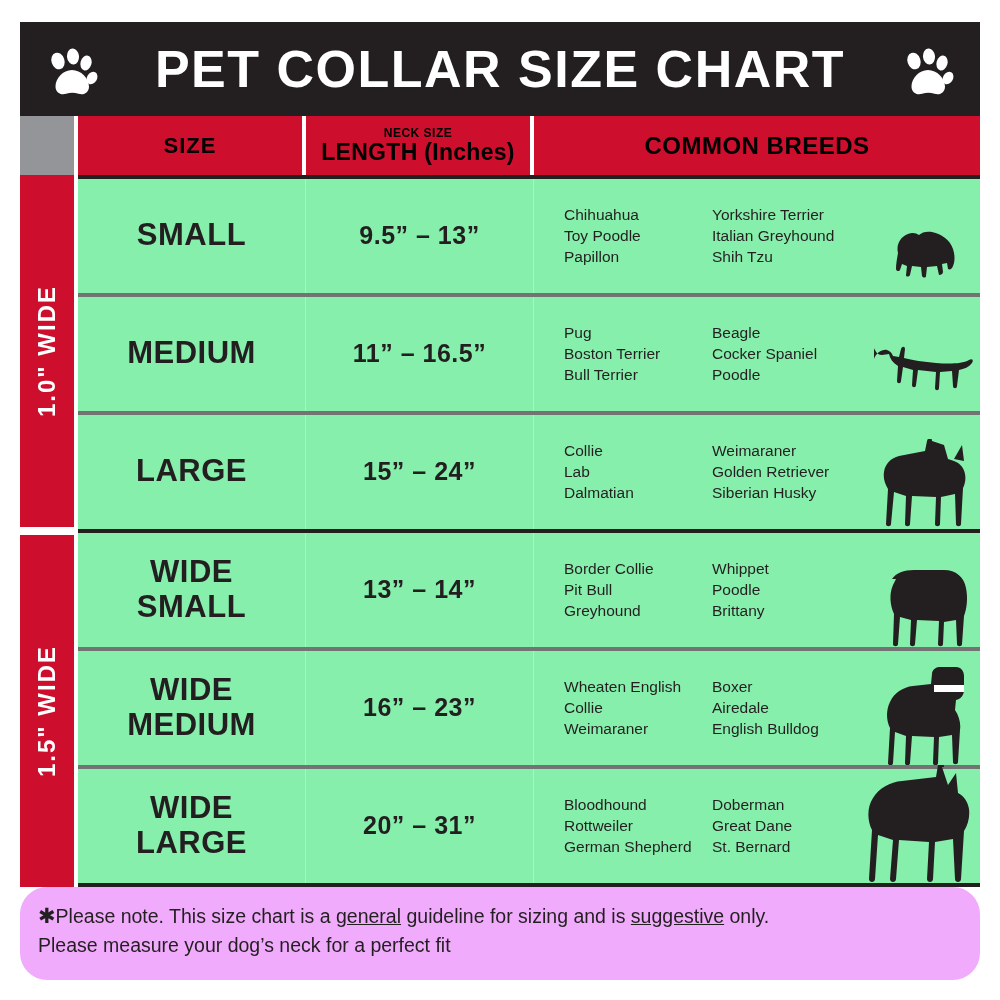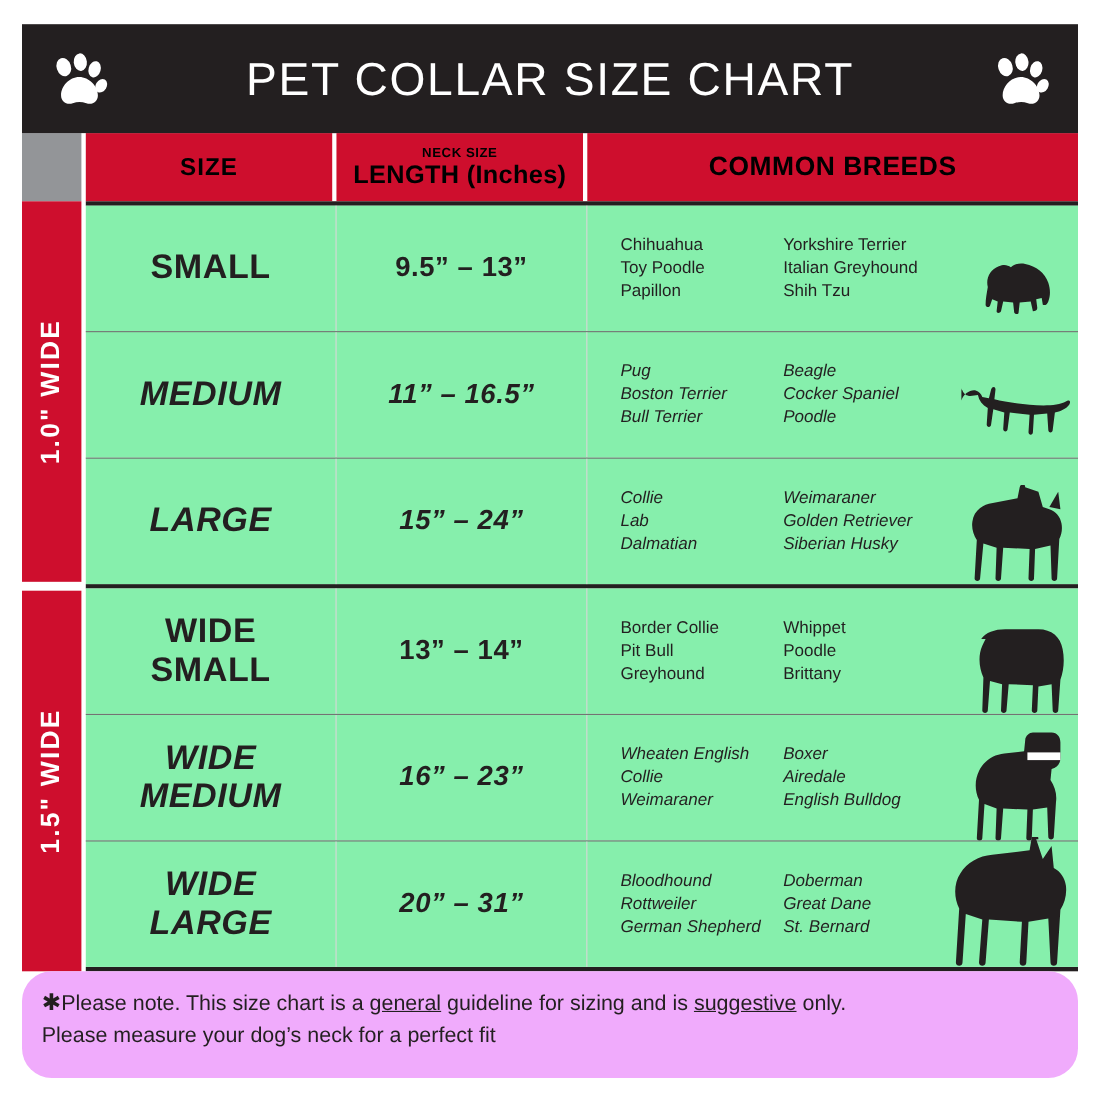--- a/index.html
+++ b/index.html
@@ -31,22 +31,22 @@
   .header {
     position: relative;
     height: 100px;
     background: #231f20;
     display: flex;
     align-items: center;
     justify-content: center;
   }
   .header-title {
     color: #ffffff;
-    font-size: 42px;
-    font-weight: normal;
+    font-size: 52px;
+    font-weight: bold;
     letter-spacing: 1.5px;
   }
   .paw {
     position: absolute;
     top: 26px;
     width: 52px;
     height: 52px;
   }
   .paw.left { left: 26px; }
   .paw.right { right: 26px; }
@@ -132,21 +132,21 @@
     flex-direction: column;
   }
   .group + .group { border-top: 4px solid #231f20; }
   .row {
     display: flex;
     flex: 1;
     position: relative;
     min-height: 114px;
     background: #86efac;
   }
-  .row + .row { border-top: 1px solid #737373; font-style: italic; }
+  .row + .row { border-top: 4px solid #737373; }
   .cell-size {
     width: 228px;
     display: flex;
     align-items: center;
     justify-content: center;
     text-align: center;
     font-size: 31px;
     font-weight: bold;
     color: #231f20;
     letter-spacing: 0.5px;

